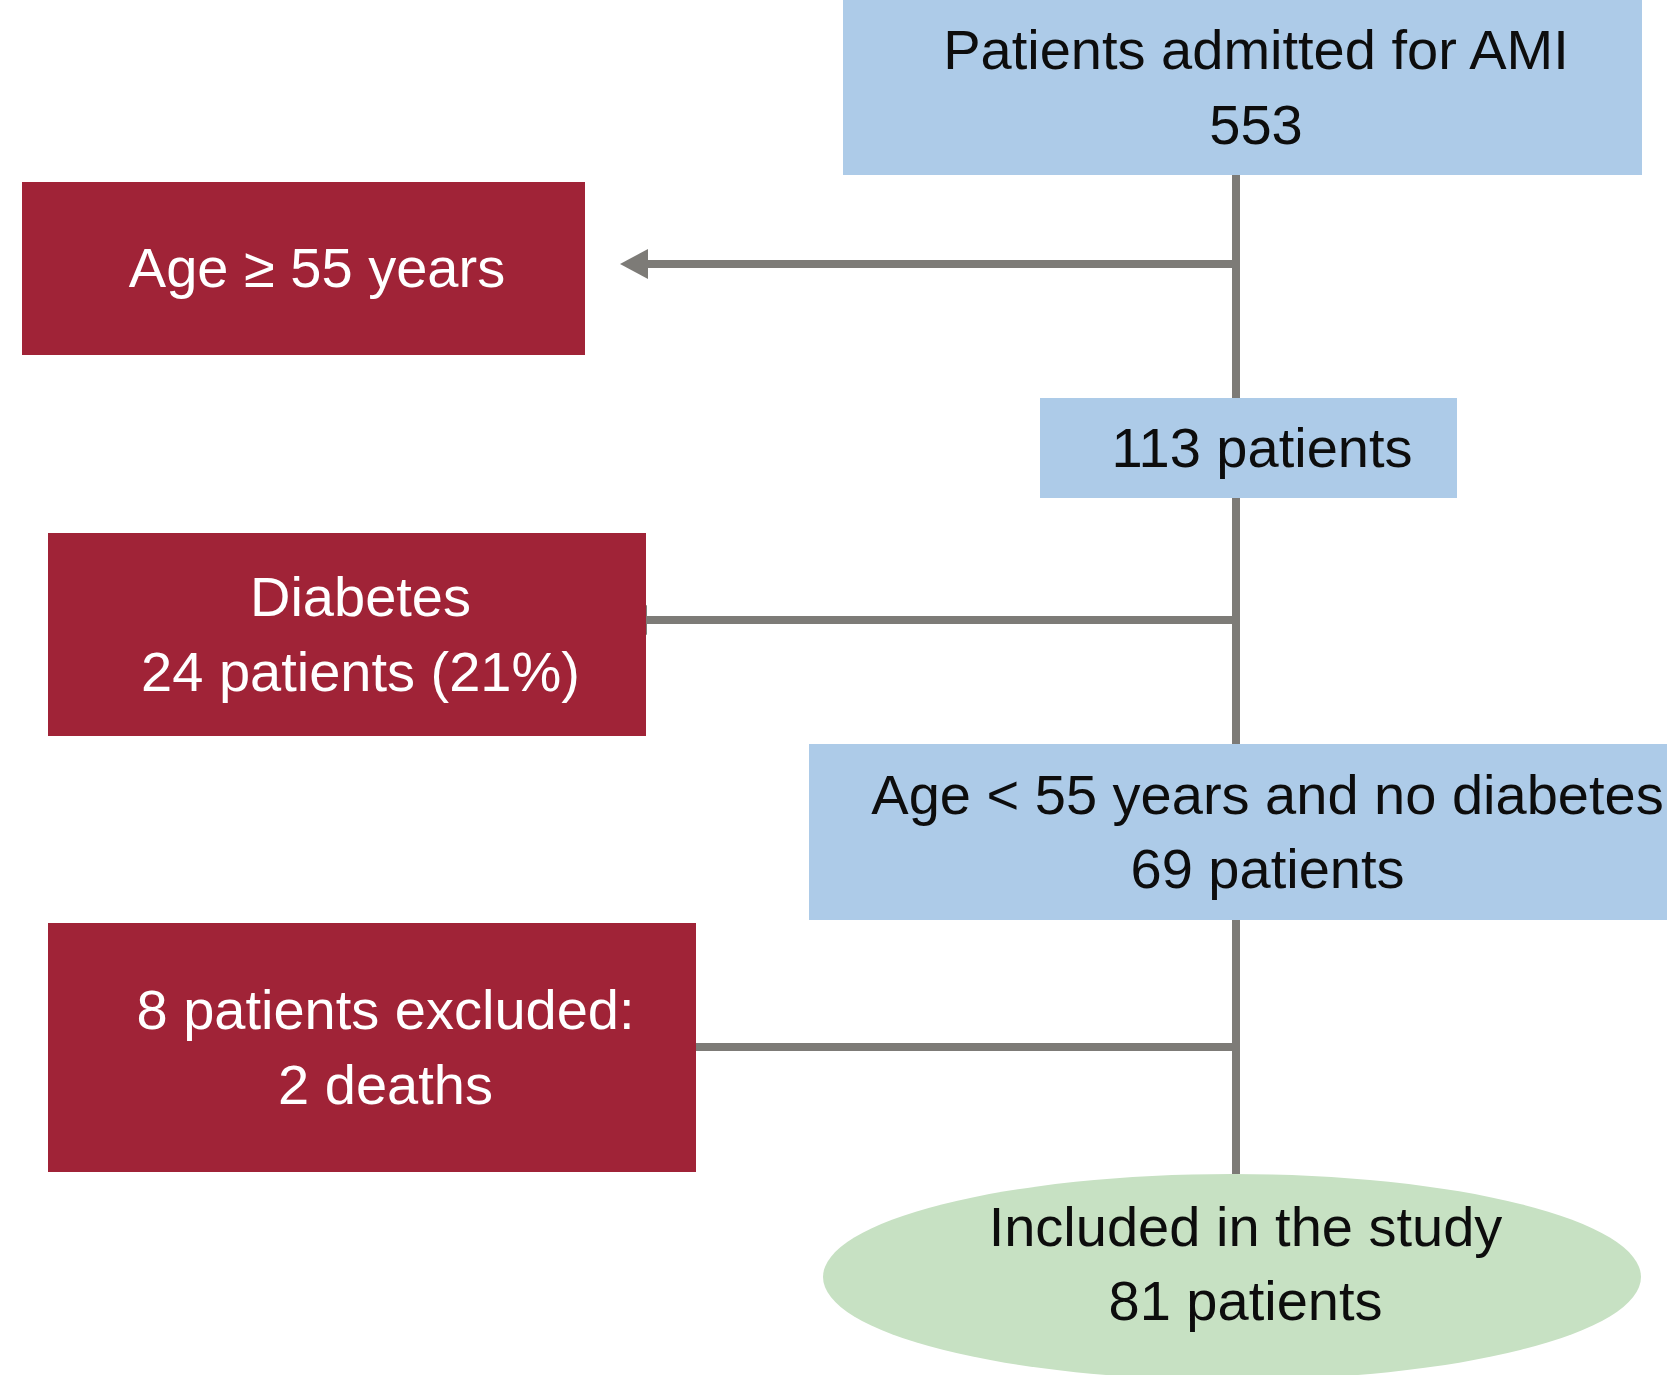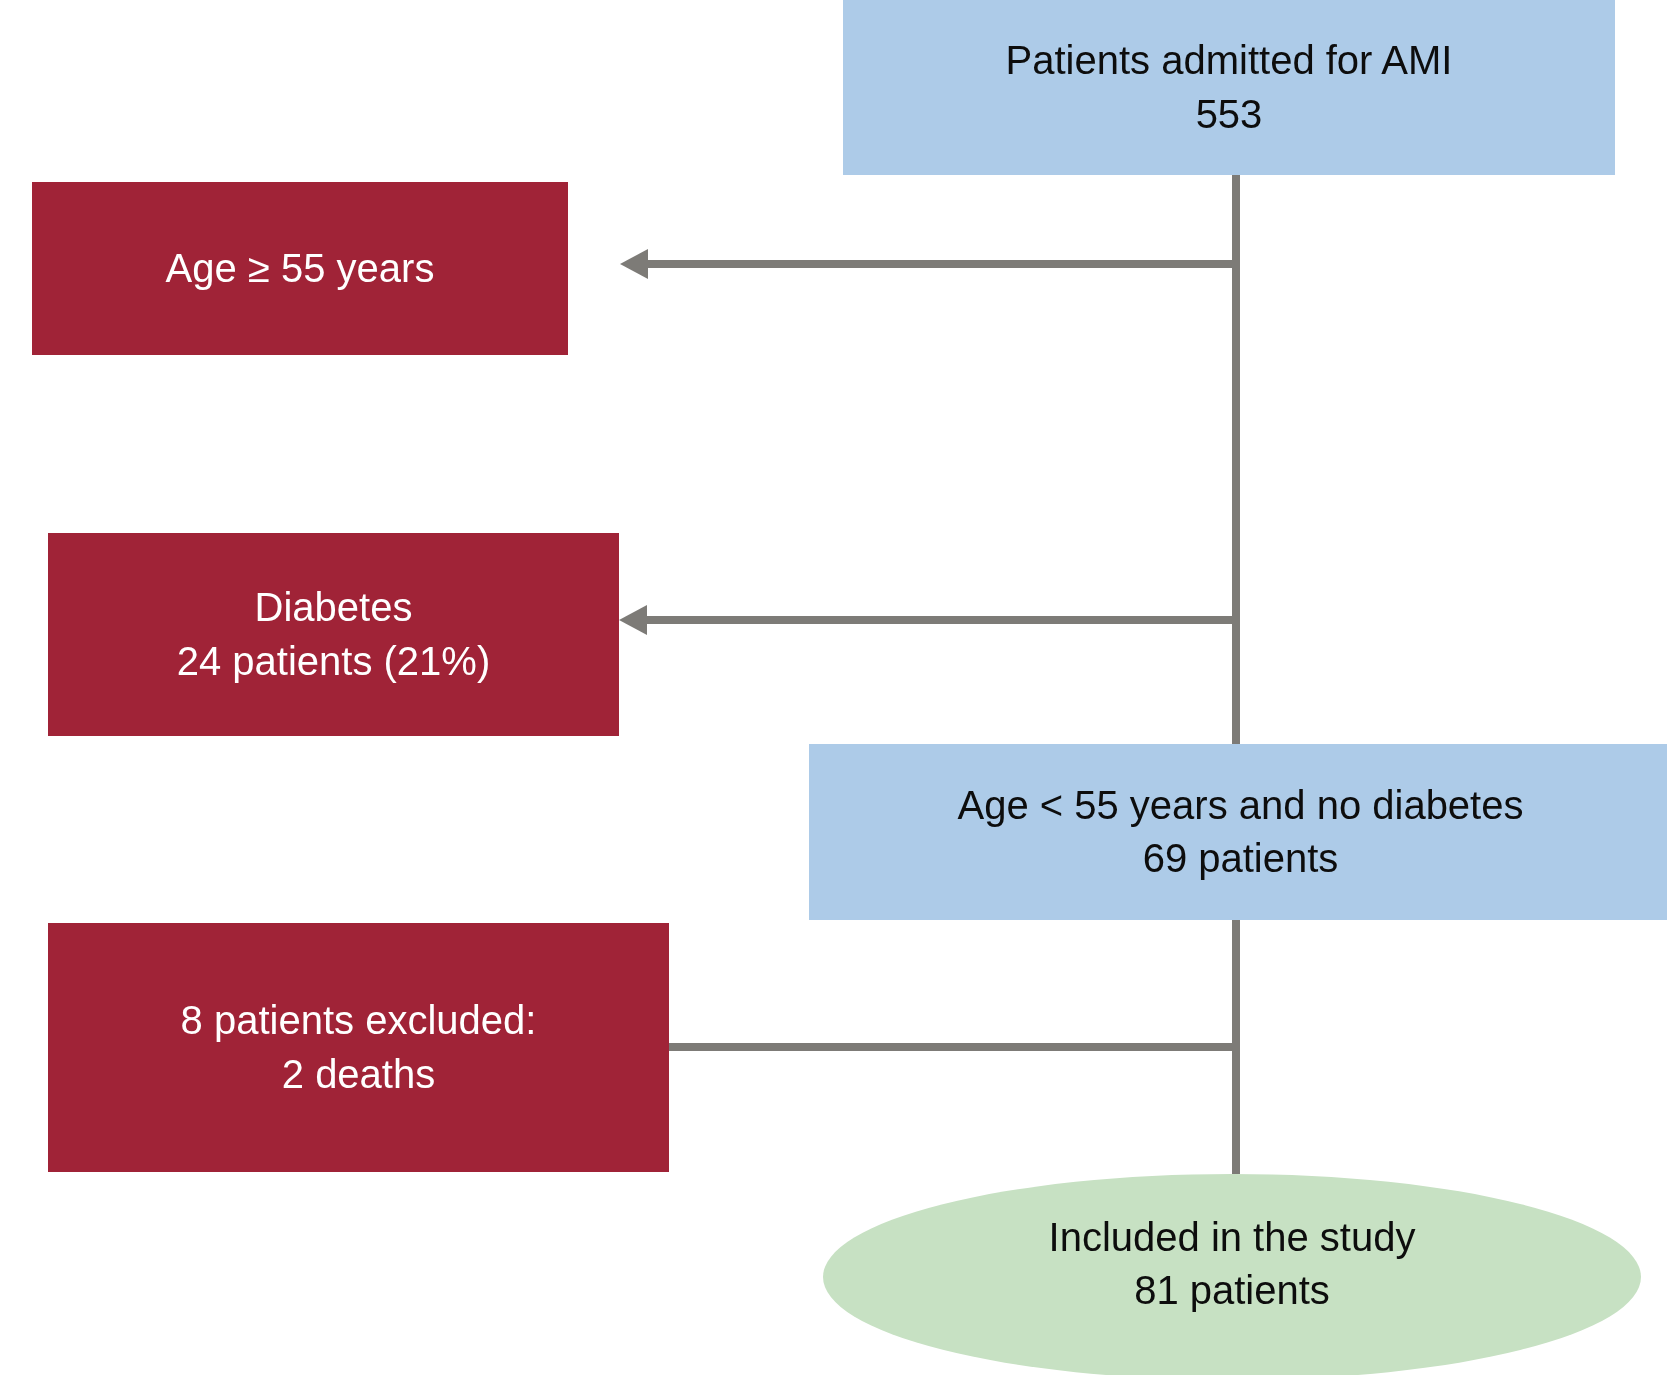--- a/index.html
+++ b/index.html
@@ -11,23 +11,24 @@
     background: #ffffff;
     font-family: "Liberation Sans", "DejaVu Sans", sans-serif;
     color: #0d0d0d;
   }
   .node {
     position: absolute;
     display: flex;
     flex-direction: column;
     justify-content: center;
     align-items: center;
-    font-size: 40px;
+    font-size: 56px;
     line-height: 1.33;
     white-space: nowrap;
+    padding-left: 27px;
   }
   .node.blue   { background: var(--box-blue); color: #0d0d0d; }
   .node.red    { background: var(--box-red);  color: #ffffff; }
   .node.ellipse{
     background: var(--ellipse-green);
     border-radius: 50%;
     color: #0d0d0d;
     padding-bottom: 26px;
     box-sizing: border-box;
   }
@@ -35,21 +36,21 @@
   .hline { position: absolute; background: var(--line-gray); height: 8px; }
   .arrowhead-left {
     position: absolute;
     width: 0; height: 0;
     border-top: 15px solid transparent;
     border-bottom: 15px solid transparent;
     border-right: 28px solid var(--line-gray);
   }
   
   #node-admitted   { left: 843px;  top: 0px;    width: 772px; height: 175px; }
-  #node-age-ge-55  { left: 32px;   top: 182px;  width: 536px; height: 173px; gap: 8px; }
+  #node-age-ge-55  { left: 22px;   top: 182px;  width: 536px; height: 173px; gap: 8px; }
   #node-113        { left: 1040px; top: 398px;  width: 390px; height: 100px; }
   #node-diabetes   { left: 48px;   top: 533px;  width: 571px; height: 203px; }
   #node-age-lt-55  { left: 797px;  top: 744px;  width: 863px; height: 176px; margin-left: 12px; }
   #node-excluded   { left: 0px;    top: 923px;  width: 621px; height: 249px; margin-left: 48px; }
   #node-included   { left: 823px;  top: 1174px; width: 818px; height: 206px; }
 
   #main-vline      { left: 1232px; top: 175px;  width: 8px;   height: 999px; }
 
   #arrow-line-1    { left: 647px;  top: 260px;  width: 593px; }
   #arrowhead-1     { left: 620px;  top: 249px; }
@@ -76,20 +77,23 @@
 
   <div class="node blue" id="node-admitted">
     <div>Patients admitted for AMI</div>
     <div>553</div>
   </div>
 
   <div class="node red" id="node-age-ge-55">
     <div>Age ≥ 55 years</div>
   </div>
 
+  <div class="node blue" id="node-113">
+    <div>113 patients</div>
+  </div>
 
   <div class="node red" id="node-diabetes">
     <div>Diabetes</div>
     <div>24 patients (21%)</div>
   </div>
 
   <div class="node blue" id="node-age-lt-55">
     <div>Age &lt; 55 years and no diabetes</div>
     <div>69 patients</div>
   </div>

